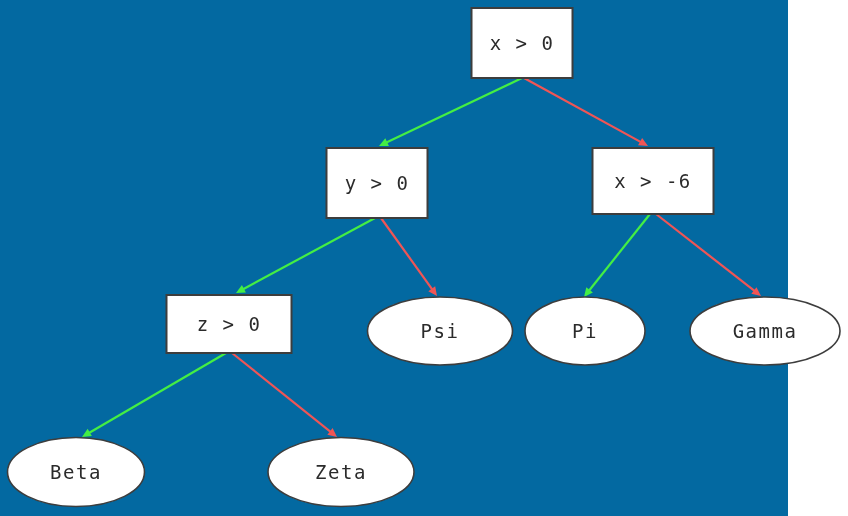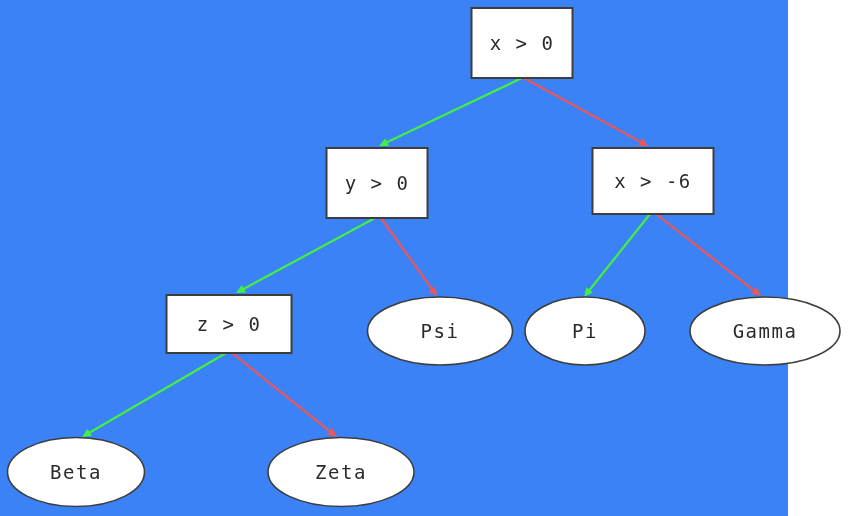--- a/index.html
+++ b/index.html
@@ -10,21 +10,21 @@
   body {
     width: 848px;
     height: 516px;
     overflow: hidden;
     font-family: "DejaVu Sans Mono", monospace;
   }
   #diagram-root {
     position: relative;
     width: 788px;
     height: 516px;
-    background: #3b82f6;
+    background: #0369a1;
   }
   #tree-svg {
     position: absolute;
     top: 0;
     left: 0;
     width: 848px;
     height: 516px;
   }
   .node-shape {
     fill: #ffffff;

